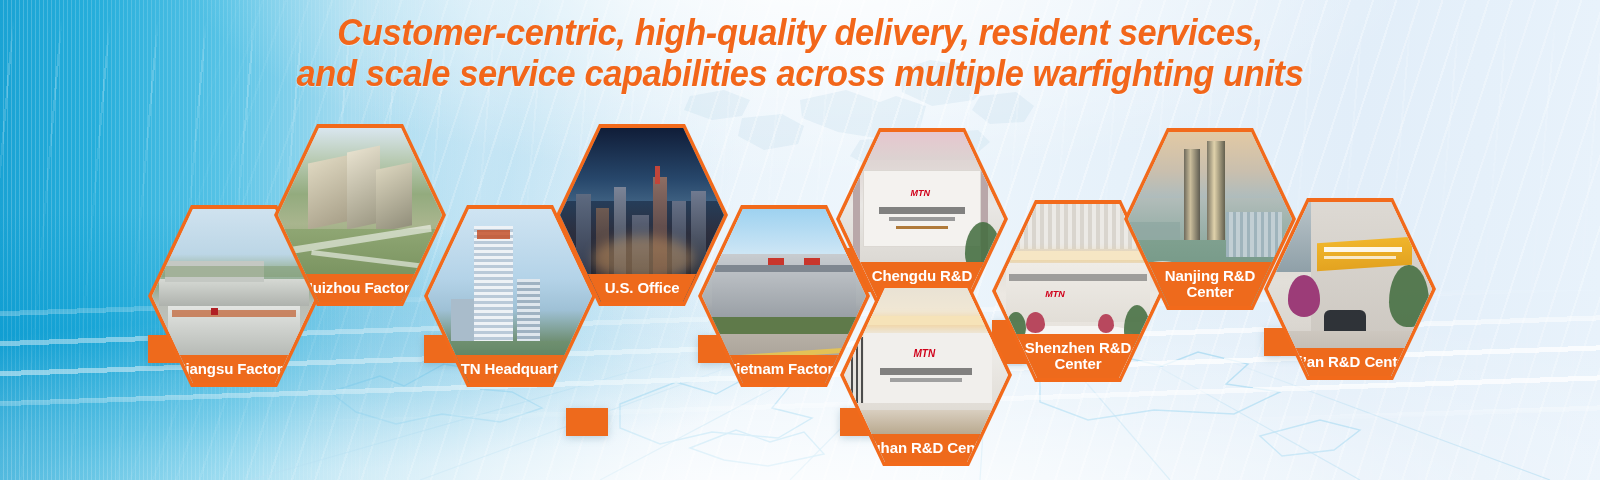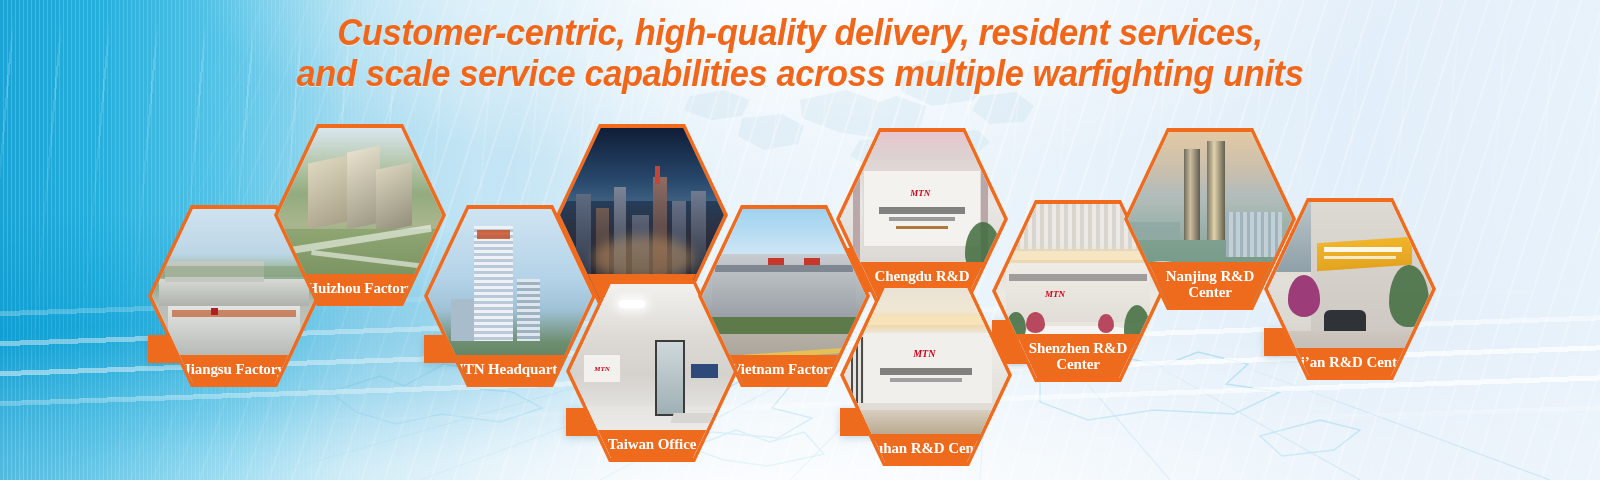--- a/index.html
+++ b/index.html
@@ -111,21 +111,21 @@
     position:absolute;z-index:20;
     -webkit-clip-path:polygon(25% 0%,75% 0%,100% 50%,75% 100%,25% 100%,0% 50%);
             clip-path:polygon(25% 0%,75% 0%,100% 50%,75% 100%,25% 100%,0% 50%);
     background:#F26A1B;
     filter:drop-shadow(0 3px 7px rgba(18,80,120,.30));
   }
   .hex .inner{
     position:absolute;inset:4px;
     -webkit-clip-path:polygon(25% 0%,75% 0%,100% 50%,75% 100%,25% 100%,0% 50%);
             clip-path:polygon(25% 0%,75% 0%,100% 50%,75% 100%,25% 100%,0% 50%);
-    overflow:hidden;background:#cfe2ee;font-family:Liberation Serif, serif;
+    overflow:hidden;background:#cfe2ee;
   }
   .hex .photo{position:absolute;inset:0;}
   .hex .band{
     position:absolute;left:0;right:0;bottom:0;
     background:#EE6A1C;
     color:#fff;text-align:center;
     display:flex;align-items:center;justify-content:center;
     font-size:15px;font-weight:bold;line-height:1.08;
     letter-spacing:-.1px;
     padding:0 4px;box-sizing:border-box;
@@ -308,36 +308,20 @@
         <div class="blk" style="left:80%;top:36%;width:9%;height:58%;background:linear-gradient(180deg,#707a90,#20252f);"></div>
         <div class="blk" style="left:58%;top:22%;width:3%;height:10%;background:#c2453a;"></div>
         <div class="cityglow" style="left:20%;top:62%;width:62%;height:26%;background:rgba(255,190,110,.35);"></div>
       </div>
       <div class="band">
         <span>U.S. Office</span>
       </div>
     </div>
   </div>
 
-  <div class="hex one" style="left:566px;top:280px;width:172px;height:182px;">
-    <div class="inner">
-      <div class="photo ph-tw">
-        <div class="blk" style="left:0;top:0;width:100%;height:30%;background:linear-gradient(180deg,#f2f1ee,#dedbd6);"></div>
-        <div class="blk" style="left:30%;top:9%;width:16%;height:5%;background:#fff;border-radius:3px;box-shadow:0 0 10px 4px rgba(255,255,255,.85);"></div>
-        <div class="blk" style="left:0;top:70%;width:100%;height:30%;background:linear-gradient(180deg,#e6e4e1,#f3f2f0);"></div>
-        <div class="mtnsign" style="left:8%;top:40%;width:22%;height:16%;font-size:7px;">MTN</div>
-        <div class="blk" style="left:52%;top:32%;width:18%;height:44%;background:linear-gradient(180deg,#cfd8da,#9fb0b4);border:2px solid #3c3c3c;box-sizing:border-box;"></div>
-        <div class="blk" style="left:74%;top:46%;width:16%;height:8%;background:#2d4a7a;"></div>
-        <div class="blk" style="left:62%;top:74%;width:34%;height:6%;background:#d8d6d2;transform:skewX(-20deg);"></div>
-      </div>
-      <div class="band">
-        <span>Taiwan Office</span>
-      </div>
-    </div>
-  </div>
 
   <div class="hex one" style="left:698px;top:205px;width:172px;height:182px;">
     <div class="inner">
       <div class="photo ph-vn">
         <div class="blk" style="left:0;top:0;width:100%;height:30%;background:linear-gradient(180deg,#9ed2f0,#d5e9f6);"></div>
         <div class="blk" style="left:6%;top:26%;width:88%;height:36%;background:linear-gradient(180deg,#c8ccd0,#9aa0a6);"></div>
         <div class="blk" style="left:8%;top:32%;width:84%;height:4%;background:#7f8790;"></div>
         <div class="blk" style="left:40%;top:28%;width:10%;height:4%;background:#c9362c;"></div>
         <div class="blk" style="left:62%;top:28%;width:10%;height:4%;background:#c9362c;"></div>
         <div class="blk" style="left:0;top:62%;width:100%;height:10%;background:#5f7a4a;"></div>

